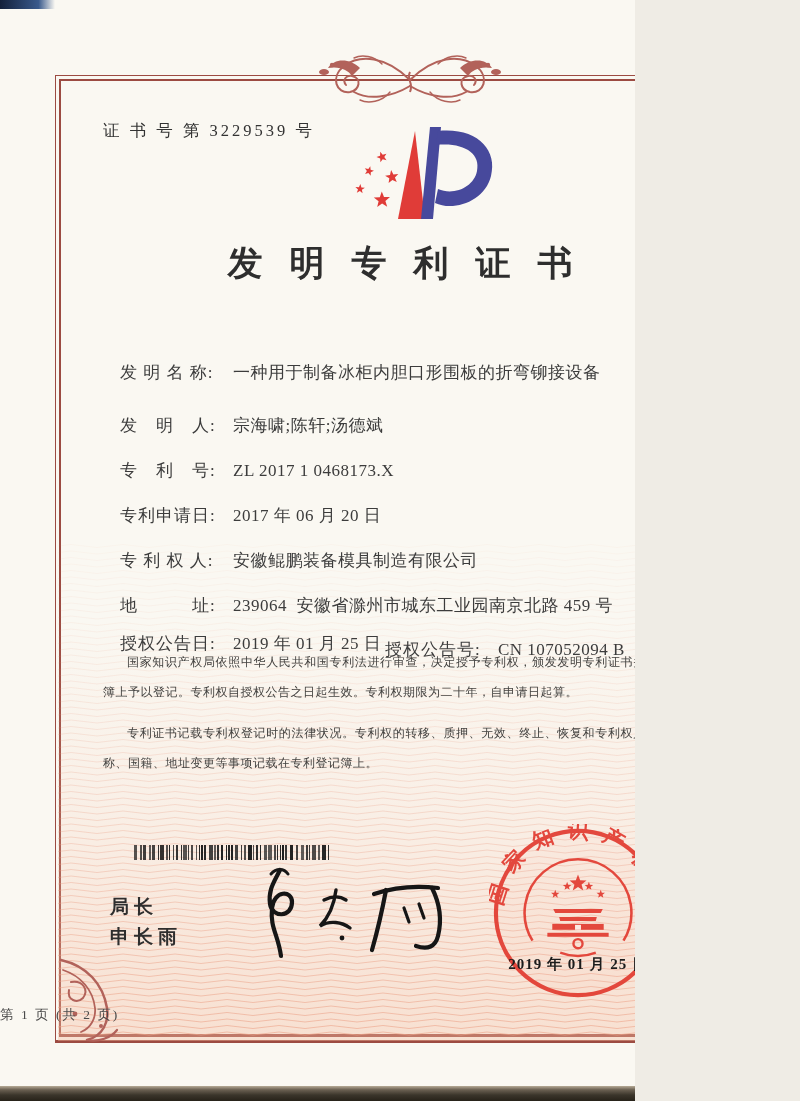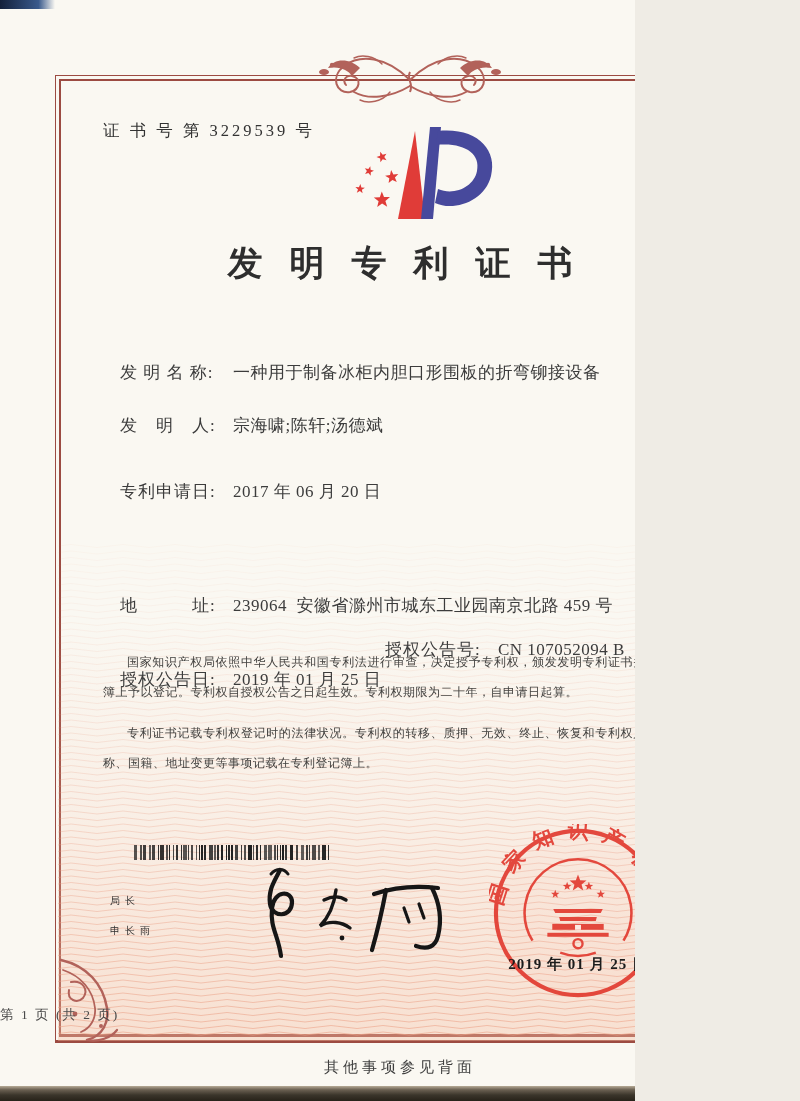--- a/index.html
+++ b/index.html
@@ -12,21 +12,21 @@
   .page{position:relative;width:635px;height:1101px;background:#faf8f2;overflow:hidden;}
   .abs{position:absolute;}
   .frame{left:55px;top:75px;width:691px;height:968px;border:1.6px solid var(--frame);border-bottom-width:3px;}
   .frame-inner{position:absolute;left:3px;top:3px;right:3px;bottom:3px;border:2.2px solid var(--frame);border-bottom-width:3px;}
   .certno{left:103px;top:120px;font-size:16.5px;letter-spacing:3px;color:#333;}
   .title{left:0;top:240px;width:800px;text-align:center;font-size:35px;font-weight:600;color:#2e2e2e;letter-spacing:27px;text-indent:27px;}
   .row{left:103px;font-size:17px;color:var(--ink);white-space:pre-wrap;}
   .row .lbl{display:inline-block;min-width:104px;letter-spacing:1px;}
   .row .val{margin-left:9px;letter-spacing:0.5px;}
   .para{left:103px;width:606px;font-size:12px;line-height:29.5px;color:#42413f;text-indent:2em;text-align:justify;letter-spacing:0.5px;}
-  .sig-label{left:110px;font-size:10px;letter-spacing:5px;color:#2e2e2e;z-index:4;}
+  .sig-label{left:110px;font-size:19px;letter-spacing:5px;color:#2e2e2e;z-index:4;font-weight:bold;}
   .seal-date{left:494px;top:955px;width:168px;text-align:center;font-size:15px;font-weight:600;color:#1c1c1c;letter-spacing:1px;z-index:5;}
   .pagenum{left:0;top:1006px;width:800px;text-align:left;font-size:13.5px;color:#4a4a4a;letter-spacing:2px;}
   .footnote{left:0;top:1058px;width:800px;text-align:center;font-size:15px;color:#3e3e3e;letter-spacing:4px;}
   .tint{left:58px;top:620px;width:685px;height:421px;background:linear-gradient(180deg,rgba(245,193,168,0) 0%,rgba(245,193,168,0.16) 45%,rgba(244,188,160,0.40) 100%);z-index:1;pointer-events:none;}
   .z2{z-index:2;} .z3{z-index:3;}
   svg{display:block;}
   .scan-top{left:0;top:0;width:55px;height:9px;background:linear-gradient(90deg,#13203a 0%,#3a5a8c 70%,rgba(58,90,140,0) 100%);}
   .scan-bottom{left:0;top:1086px;width:800px;height:15px;background:linear-gradient(180deg,#b7ab97 0%,#6b6152 25%,#3b352b 60%,#272219 100%);}
 </style>
 </head>
@@ -283,27 +283,33 @@
     </svg>
 
   <div class="abs title z2">发明专利证书</div>
 
   <div class="abs row z2" style="top:341px">
     <span class="lbl">发 明 名 称:</span><span class="val">一种用于制备冰柜内胆口形围板的折弯铆接设备</span>
   </div>
   <div class="abs row z2" style="top:394px">
     <span class="lbl">发　明　人:</span><span class="val">宗海啸;陈轩;汤德斌</span>
   </div>
-  <div class="abs row z2" style="top:460px">
+  <div class="abs row z2" style="top:439px">
+    <span class="lbl">专　利　号:</span><span class="val">ZL 2017 1 0468173.X</span>
+  </div>
+  <div class="abs row z2" style="top:484px">
     <span class="lbl">专利申请日:</span><span class="val">2017 年 06 月 20 日</span>
+  </div>
+  <div class="abs row z2" style="top:529px">
+    <span class="lbl">专 利 权 人:</span><span class="val">安徽鲲鹏装备模具制造有限公司</span>
   </div>
   <div class="abs row z2" style="top:574px">
     <span class="lbl">地　　　址:</span><span class="val">239064  安徽省滁州市城东工业园南京北路 459 号</span>
   </div>
-  <div class="abs row z2" style="top:648px">
+  <div class="abs row z2" style="top:612px">
     <span class="lbl">授权公告日:</span><span class="val">2019 年 01 月 25 日</span>
   </div>
   <div class="abs row z2" style="left:368px;top:618px">
     <span class="lbl">授权公告号:</span><span class="val">CN 107052094 B</span>
   </div>
 
   <div class="abs para z2" style="top:648px">国家知识产权局依照中华人民共和国专利法进行审查，决定授予专利权，颁发发明专利证书并在专利登记簿上予以登记。专利权自授权公告之日起生效。专利权期限为二十年，自申请日起算。</div>
   <div class="abs para z2" style="top:719px">专利证书记载专利权登记时的法律状况。专利权的转移、质押、无效、终止、恢复和专利权人的姓名或名称、国籍、地址变更等事项记载在专利登记簿上。</div>
 
   <svg class="abs z2" id="barcode" style="left:134px;top:845px" width="198" height="15" viewBox="0 0 198 15">
@@ -396,17 +402,16 @@
       <rect x="-3" y="12" width="6" height="5" fill="#fdece4"></rect>
       <rect x="-31" y="20" width="62" height="4"></rect>
       <path d="M-46 28 A54 54 0 1 1 46 28" fill="none" style="stroke:var(--seal-red)" stroke-width="2.6"></path>
       <circle cy="31" r="4.6" fill="none" style="stroke:var(--seal-red)" stroke-width="2.4"></circle>
       <path d="M-18 40 Q0 47 18 40" fill="none" style="stroke:var(--seal-red)" stroke-width="2.4"></path>
     </g>
   </svg>
   <div class="abs seal-date">2019 年 01 月 25 日</div>
 
   <div class="abs pagenum z2">第 1 页 (共 2 页)</div>
-  <div class="abs footnote">其他事项参见背面</div>
 
   <div class="abs scan-top"></div>
   <div class="abs scan-bottom"></div>
 </div>
 
 </body></html>

